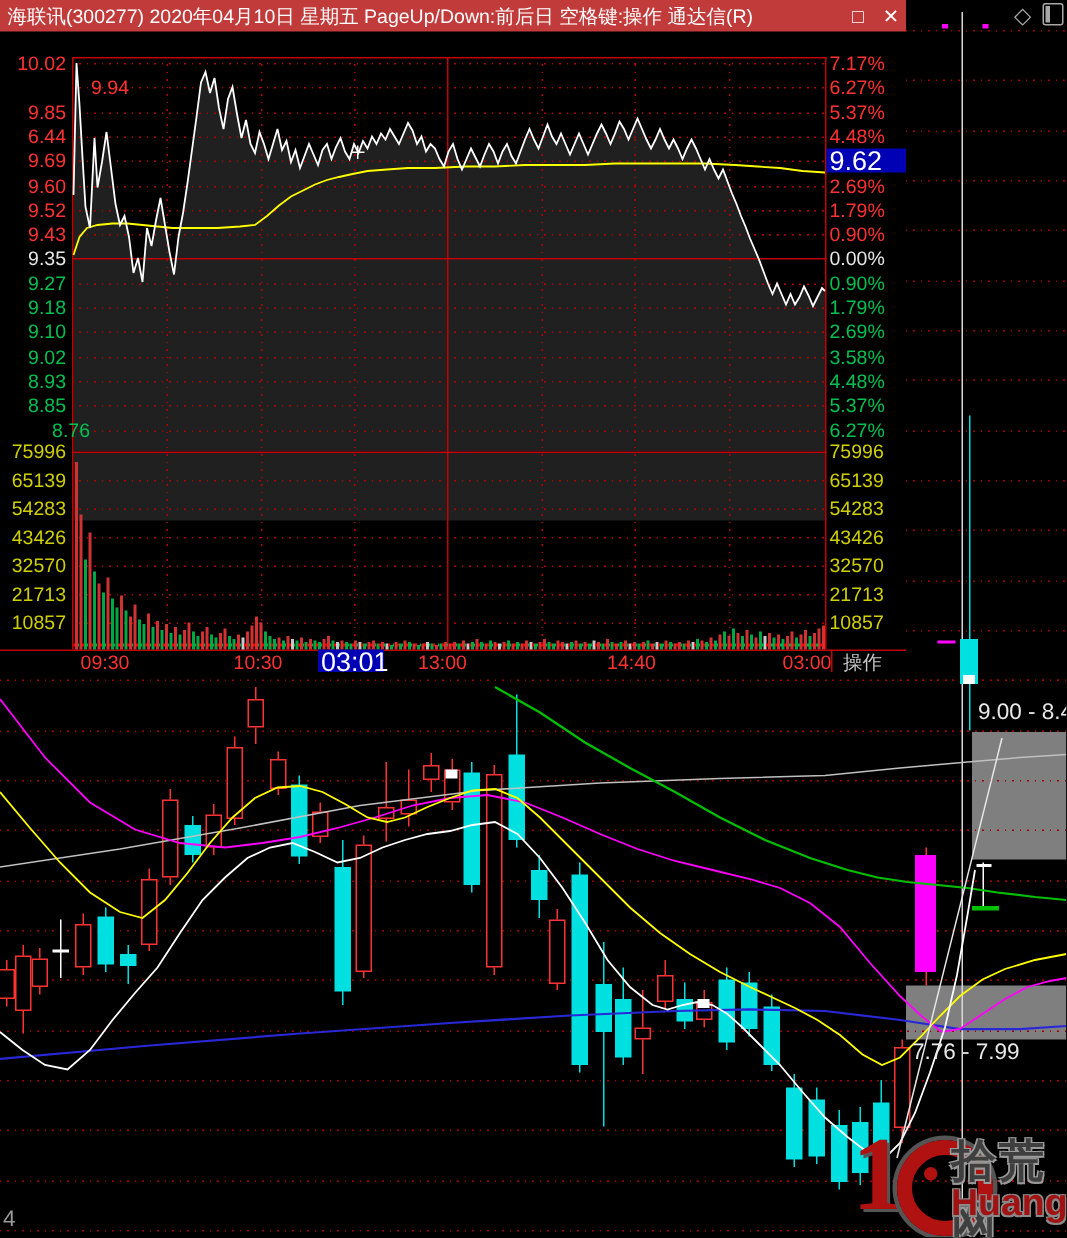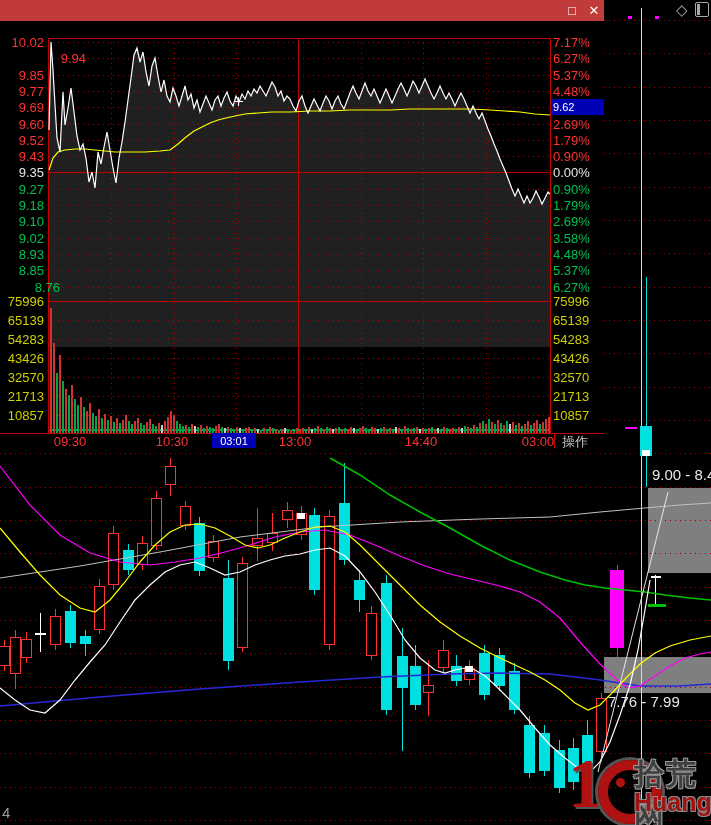--- a/index.html
+++ b/index.html
@@ -18,21 +18,21 @@
   .h-yellow{color:#d8d800;}
   .hicon{position:absolute;left:537px;top:3px;width:11px;height:11px;border:1px solid #ddd;border-radius:2px;background:#000;}
   .hicon i{position:absolute;left:2px;top:1px;width:3px;height:8px;background:#ddd;}
   .dotrow{height:1px;background:repeating-linear-gradient(90deg,#b40000 0 1px,transparent 1px 5px);}
   .dotcol{width:1px;background:repeating-linear-gradient(180deg,#b40000 0 1px,transparent 1px 5px);}
   .solidrow{height:1px;background:#c40000;}
   .solidcol{width:1px;background:#c40000;}
   .axlab{position:absolute;font-size:13px;line-height:13px;transform:translateY(-50%);}
   .lab-left{width:44px;text-align:right;}
   .red{color:#ff3232;} .grn{color:#00c050;} .wht{color:#e6e6e6;} .yel{color:#cfcf00;} .gry{color:#c8c8c8;}
-  .hlbox{position:absolute;background:#0000b4;color:#fff;font-size:11px;line-height:16px;padding:0 2px;z-index:5;}
+  .hlbox{position:absolute;background:#0000b4;color:#fff;font-size:18px;line-height:16px;padding:0 2px;z-index:5;}
   #dotstrip{left:49px;top:429px;width:501px;height:2px;
     background:repeating-linear-gradient(90deg,#ff0000 0 1px,transparent 1px 3px,#00b050 3px 4px,transparent 4px 6px);}
   .timelab{position:absolute;top:435px;font-size:13px;line-height:14px;transform:translateX(-50%);}
   
   .krow{height:1px;background:repeating-linear-gradient(90deg,#a00000 0 1px,transparent 1px 5px);}
   .candle-wick{position:absolute;width:1px;}
   .candle-body{position:absolute;}
   .up{border:1px solid #ff3232;background:#000;}
   .down{background:#00e0e0;}
   .mag{background:#ff00ff;}
@@ -212,20 +212,21 @@
       <div class="ktext" style="position: absolute; left: 2px; top: 804px; color: rgb(154, 154, 154);">4</div>
     </div>
 
   <div class="abs stripicon" style="left:676px;top:1px;">◇</div>
   <div class="abs" style="left:695px;top:2px;width:12px;height:13px;border:1px solid #a8a8a8;border-radius:2px;">
     <div style="position:absolute;left:1px;top:1px;width:3px;height:11px;background:#a8a8a8;"></div>
   </div>
 
   <div id="tdx-window" class="abs">
     <div id="titlebar" class="abs">
+      <span class="ttl">海联讯(300277) 2020年04月10日 星期五 PageUp/Down:前后日 空格键:操作 通达信(R)</span>
       <span class="winbtn" style="left:563px;">□</span>
       <span class="winbtn" style="left:585px;">✕</span>
     </div>
     <div id="intraday-body" class="abs" style="left:0;top:0;width:604px;height:448px;">
         <svg width="604" height="448" style="left: 0px; top: 0px;">
           <polyline points="49,130 51,42 53,70 55,105 57,138 60,152 63,92 65,125 68,108 71,88 74,112 77,136 80,150 83,144 86,158 89,182 92,172 95,188 98,152 101,164 104,147 107,132 110,150 113,168 116,183 119,158 122,142 125,122 128,100 131,78 134,55 137,48 140,62 143,52 146,72 149,86 152,66 155,58 158,76 161,92 164,80 167,96 170,102 173,88 176,96 179,106 182,96 185,86 188,100 191,94 194,108 197,100 200,112 203,104 206,96 209,103 212,110 215,100 218,96 221,106 224,98 227,92 230,101 233,106 236,96 239,102 242,94 245,99 248,91 251,96 254,89 257,93 260,86 263,91 266,96 269,89 272,82 275,87 278,96 281,91 284,101 287,96 290,99 293,106 296,111 299,101 302,96 305,106 308,113 311,106 314,99 317,105 320,111 323,103 326,96 329,101 332,109 335,101 338,96 341,104 344,109 347,101 350,93 353,86 356,93 359,99 362,91 365,83 368,91 371,96 374,89 377,96 380,103 383,96 386,89 389,96 392,103 395,96 398,89 401,83 404,89 407,96 410,89 413,81 416,86 419,93 422,86 425,79 428,86 431,93 434,99 437,93 440,86 443,93 446,99 449,93 452,99 455,106 458,99 461,93 464,99 467,106 470,113 473,106 476,113 479,119 482,113 485,121 488,129 491,136 494,144 497,151 500,159 503,166 506,173 509,181 512,189 515,196 518,189 521,196 524,203 527,196 530,203 533,198 536,191 539,197 542,204 545,198 548,192 550,194 550,301 49,301" fill="#202020" stroke="none" stroke-width="0"></polyline>
         </svg>
         <div style="position: absolute; left: 49px; top: 302px; width: 501px; height: 45px; background: rgb(32, 32, 32);"></div>
         <div class="dotrow" style="position: absolute; left: 48px; top: 42px; width: 503px;"></div>
         <div class="dotrow" style="position: absolute; left: 48px; top: 58px; width: 503px;"></div>
@@ -257,21 +258,21 @@
         <div class="dotcol" style="position: absolute; left: 236px; top: 38px; height: 395px;"></div>
         <div class="dotcol" style="position: absolute; left: 361px; top: 38px; height: 395px;"></div>
         <div class="dotcol" style="position: absolute; left: 423px; top: 38px; height: 395px;"></div>
         <div class="dotcol" style="position: absolute; left: 486px; top: 38px; height: 395px;"></div>
         <div class="solidcol" style="position: absolute; left: 48px; top: 38px; height: 395px;"></div>
         <div class="solidcol" style="position: absolute; left: 298px; top: 38px; height: 395px;"></div>
         <div class="solidcol" style="position: absolute; left: 550px; top: 38px; height: 395px;"></div>
         <div class="axlab lab-left red" style="position: absolute; left: 0px; top: 42px;">10.02</div>
         <div class="axlab lab-left red" style="position: absolute; left: 0px; top: 58px; margin-left: 42px;">9.94</div>
         <div class="axlab lab-left red" style="position: absolute; left: 0px; top: 75px;">9.85</div>
-        <div class="axlab lab-left red" style="position: absolute; left: 0px; top: 91px;">9.77</div>
+        <div class="axlab lab-left red" style="position: absolute; left: 0px; top: 91px;">6.44</div>
         <div class="axlab lab-left red" style="position: absolute; left: 0px; top: 107px;">9.69</div>
         <div class="axlab lab-left red" style="position: absolute; left: 0px; top: 124px;">9.60</div>
         <div class="axlab lab-left red" style="position: absolute; left: 0px; top: 140px;">9.52</div>
         <div class="axlab lab-left red" style="position: absolute; left: 0px; top: 156px;">9.43</div>
         <div class="axlab lab-left wht" style="position: absolute; left: 0px; top: 172px;">9.35</div>
         <div class="axlab lab-left grn" style="position: absolute; left: 0px; top: 189px;">9.27</div>
         <div class="axlab lab-left grn" style="position: absolute; left: 0px; top: 205px;">9.18</div>
         <div class="axlab lab-left grn" style="position: absolute; left: 0px; top: 221px;">9.10</div>
         <div class="axlab lab-left grn" style="position: absolute; left: 0px; top: 238px;">9.02</div>
         <div class="axlab lab-left grn" style="position: absolute; left: 0px; top: 254px;">8.93</div>

